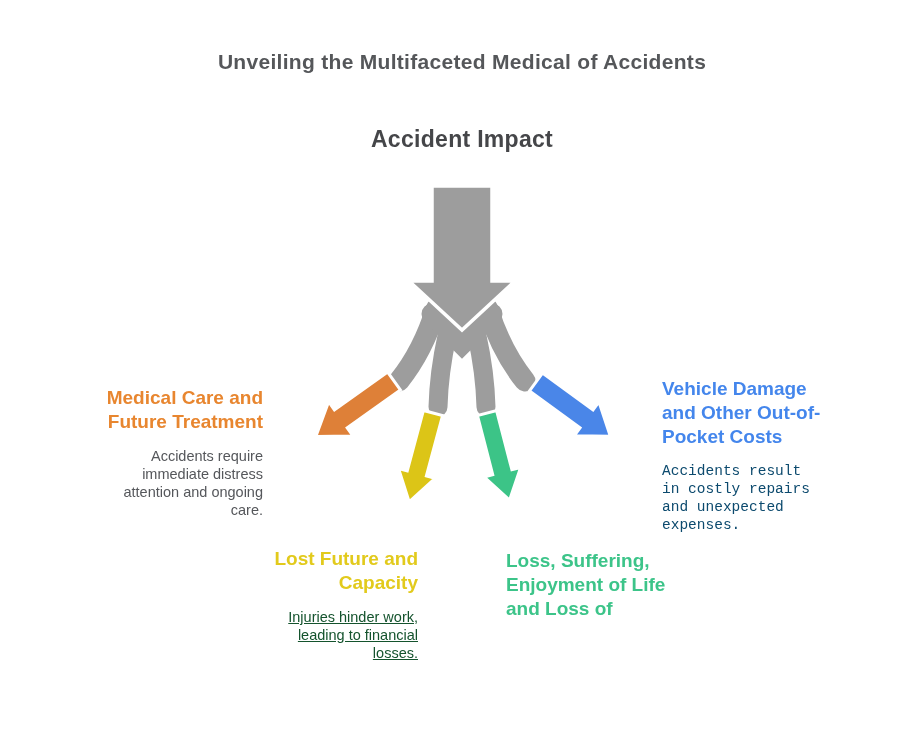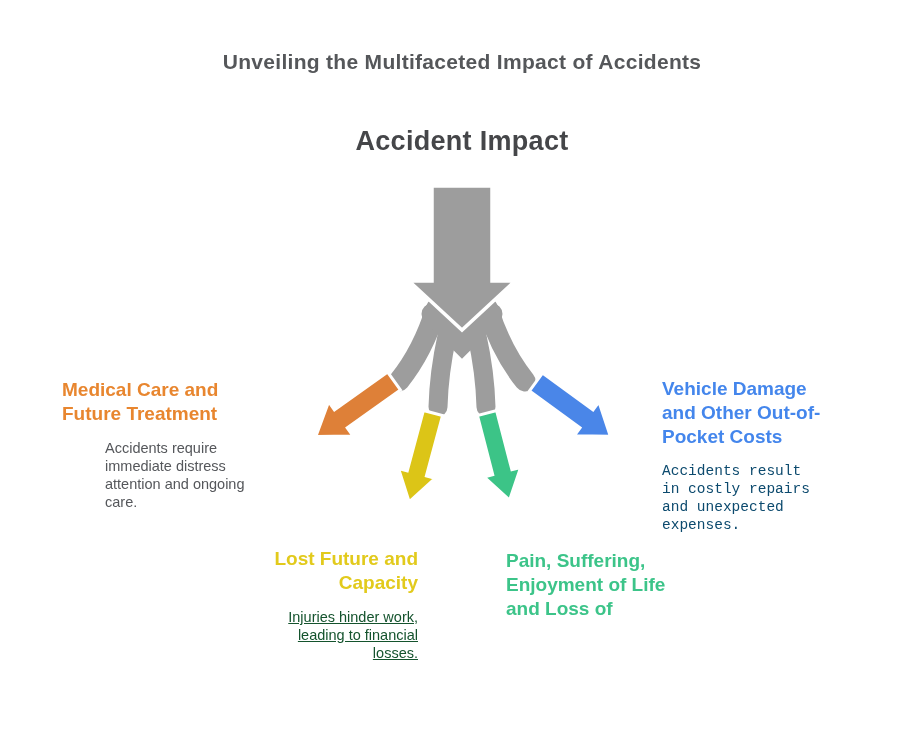--- a/index.html
+++ b/index.html
@@ -7,41 +7,41 @@
   .page{
     position:relative;width:924px;height:753px;background:#ffffff;overflow:hidden;
     font-family:"Liberation Sans",sans-serif;
   }
   .page-title{
     position:absolute;top:50px;left:0;width:100%;text-align:center;
     font-size:21px;font-weight:bold;letter-spacing:0.3px;
   }
   .diagram-title{
     position:absolute;top:126px;left:0;width:100%;text-align:center;
-    font-size:27px;font-weight:bold;letter-spacing:0.3px;
+    font-size:23px;font-weight:bold;letter-spacing:0.3px;
   }
   svg.diagram{position:absolute;left:0;top:0;}
   .block{position:absolute;}
   .block-title{font-size:19px;font-weight:bold;line-height:24px;}
   .block-body{margin-top:13px;font-size:14.5px;line-height:18px;}
-  #block-medical{left:62px;top:378px;width:201px;}
+  #block-medical{left:62px;top:386px;width:201px;text-align:right;}
   #block-medical .block-body{width:158px;margin-left:auto;}
   #block-vehicle{left:662px;top:377px;width:172px;text-align:left;}
   #block-vehicle .block-body{width:158px;}
   #block-lost-income{left:218px;top:547px;width:200px;text-align:right;}
   #block-lost-income .block-body{width:150px;margin-left:auto;}
   #block-pain{left:506px;top:549px;width:175px;text-align:left;}
   #block-pain .block-body{width:163px;}
 </style>
 </head>
 <body>
 
 <div class="page">
 
-  <div class="page-title" style="color: rgb(85, 87, 90);">Unveiling the Multifaceted Impact of Accidents</div>
+  <div class="page-title" style="color: rgb(85, 87, 90);">Unveiling the Multifaceted Medical of Accidents</div>
 
   <div class="diagram-title" style="color: rgb(69, 70, 73);">Accident Impact</div>
 
   <svg class="diagram" width="924" height="753" viewBox="0 0 924 753">
     <defs>
       <path id="fatArrow" d="M -11 0 L -11 68 L -21 68 L 0 100 L 21 68 L 11 68 L 11 0 Z" vector-effect="non-scaling-stroke"></path>
     </defs>
 
     <g fill="none" stroke="#ffffff" stroke-linecap="round">
       <path d="M 436 309 Q 423 351 399 381" stroke-width="27"></path>
@@ -87,19 +87,19 @@
   <div class="block" id="block-lost-income">
     <div class="block-title" style="color: rgb(226, 202, 28);">
       <div>Lost Future and</div>
       <div>Capacity</div>
     </div>
     <div class="block-body" style="color: #14532d; text-decoration: underline;">Injuries hinder work, leading to financial losses.</div>
   </div>
 
   <div class="block" id="block-pain">
     <div class="block-title" style="color: rgb(60, 196, 137);">
-      <div>Pain, Suffering,</div>
+      <div>Loss, Suffering,</div>
       <div>Enjoyment of Life</div>
       <div>and Loss of</div>
     </div>
   </div>
 
 </div>
 
 </body></html>

